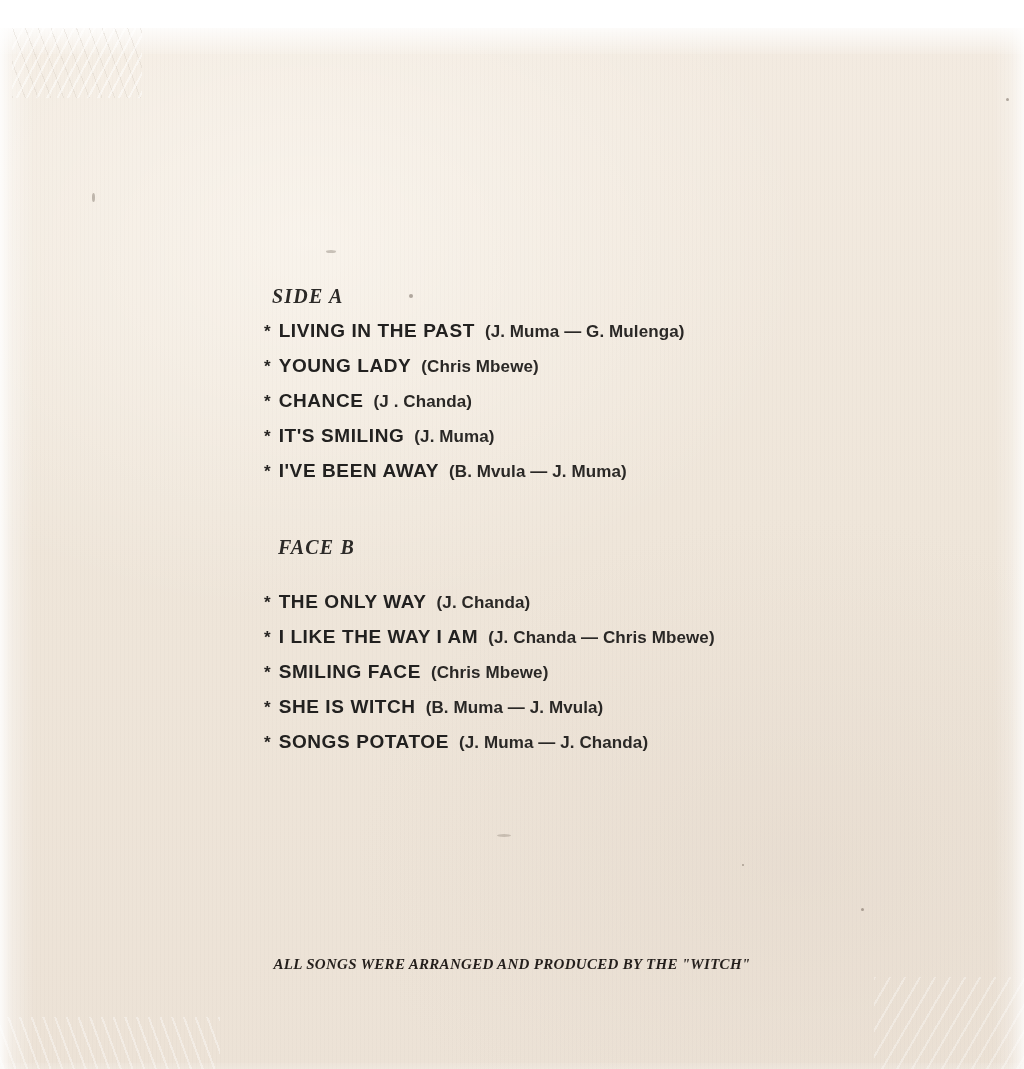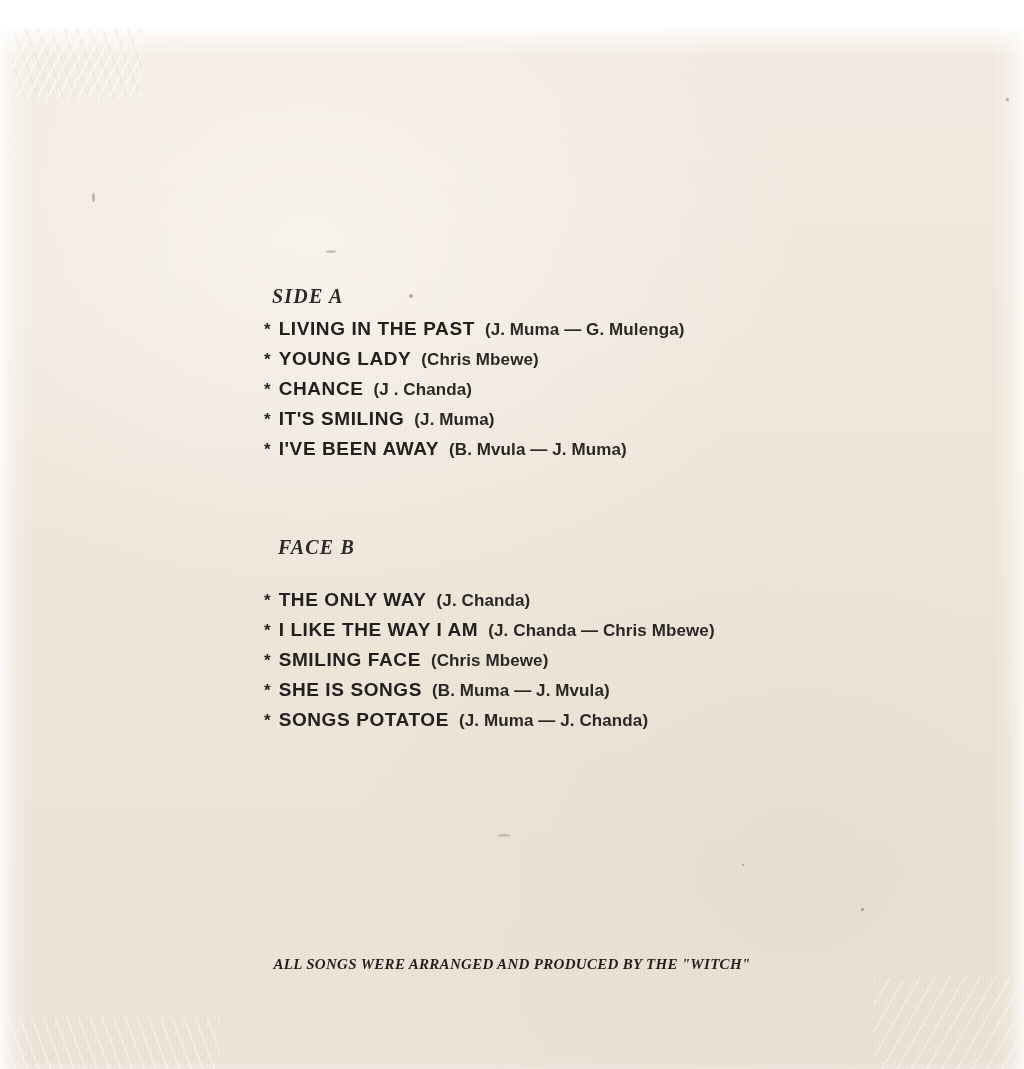--- a/index.html
+++ b/index.html
@@ -103,21 +103,21 @@
     margin: 0;
     padding: 0;
   }
   #side-a-tracks { left: 264px; top: 291px; }
   #side-b-tracks { left: 264px; top: 562px; }
 
   .track {
     display: block;
     white-space: nowrap;
     margin: 0 0 10px 0;
-    line-height: 19px;
+    line-height: 24px;
     color: #262422;
   }
   .bullet {
     font-family: "Liberation Sans", sans-serif;
     font-size: 17px;
     font-weight: bold;
     margin-right: 8px;
     color: #262422;
   }
   .title {
@@ -221,21 +221,21 @@
       <li class="track">
         <span class="bullet">*</span><span class="title">THE ONLY WAY</span><span class="credit">(J. Chanda)</span>
       </li>
       <li class="track">
         <span class="bullet">*</span><span class="title">I LIKE THE WAY I AM</span><span class="credit">(J. Chanda — Chris Mbewe)</span>
       </li>
       <li class="track">
         <span class="bullet">*</span><span class="title">SMILING FACE</span><span class="credit">(Chris Mbewe)</span>
       </li>
       <li class="track">
-        <span class="bullet">*</span><span class="title">SHE IS SONGS</span><span class="credit">(B. Muma — J. Mvula)</span>
+        <span class="bullet">*</span><span class="title">SHE IS WITCH</span><span class="credit">(B. Muma — J. Mvula)</span>
       </li>
       <li class="track">
         <span class="bullet">*</span><span class="title">SONGS POTATOE</span><span class="credit">(J. Muma — J. Chanda)</span>
       </li>
     </ul>
 
     <div id="footer-note">ALL SONGS WERE ARRANGED AND PRODUCED BY THE "WITCH"</div>
 
     <div id="corner-mark">NA</div>
   </div>

